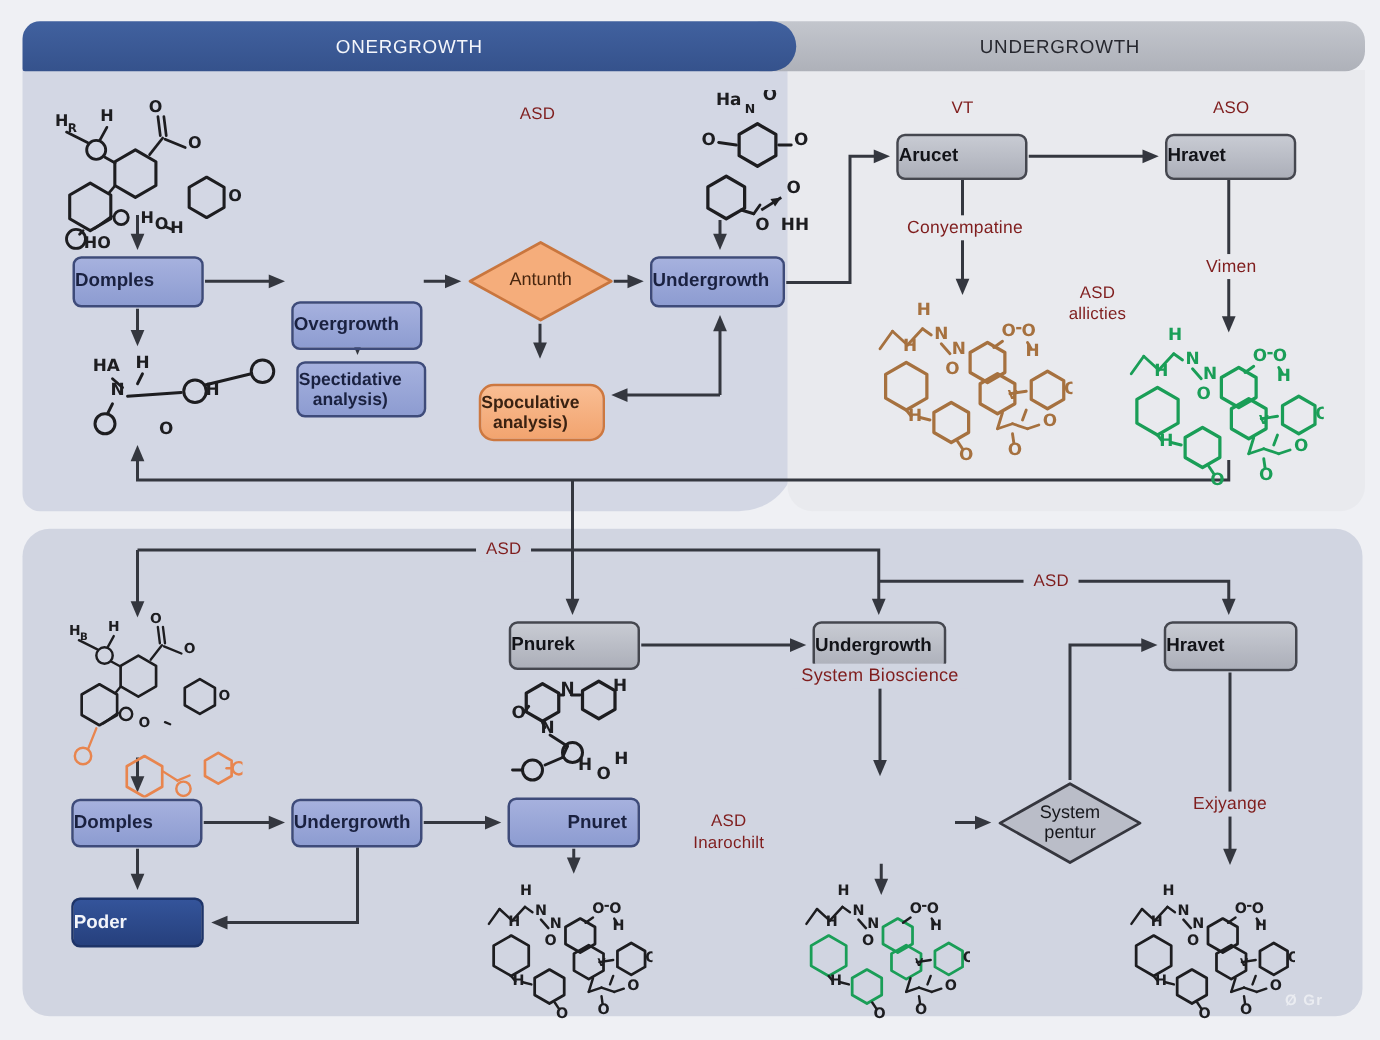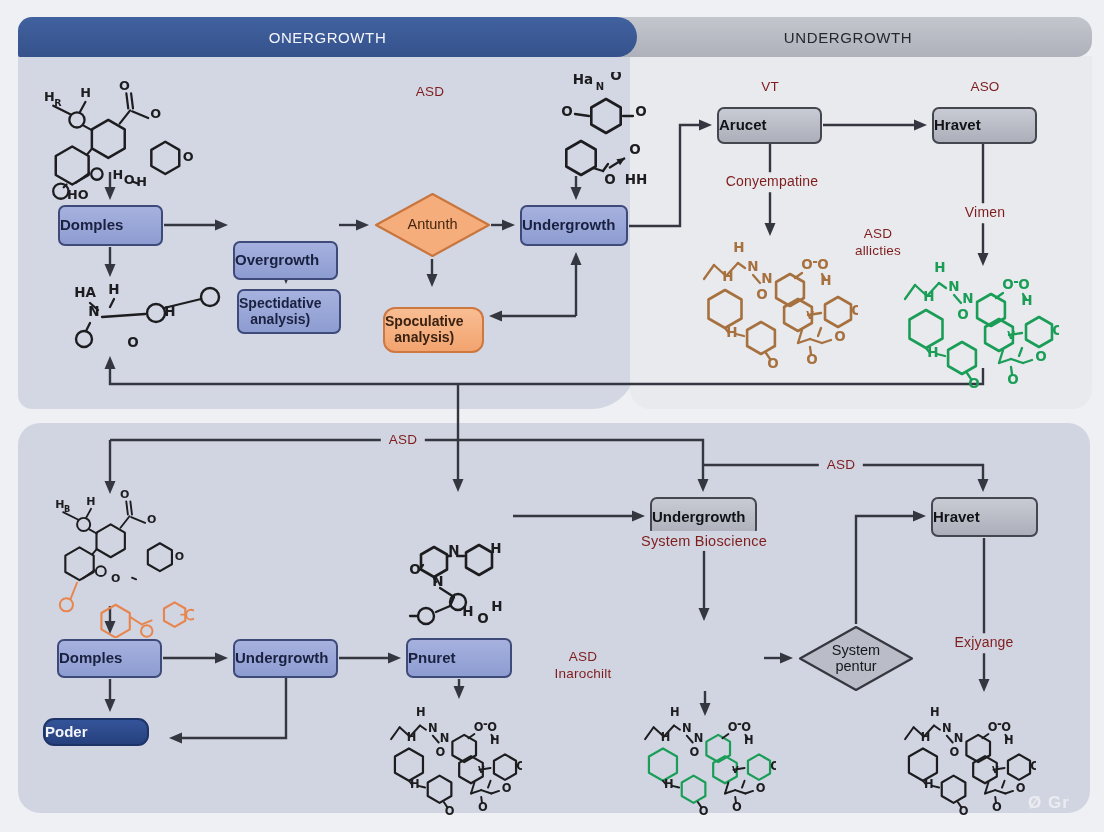--- a/index.html
+++ b/index.html
@@ -21,21 +21,21 @@
   .v-blue.small{font-size:14px;}
   .diamond{position:absolute;display:flex;align-items:center;justify-content:center;text-align:center;z-index:4;}
   .diamond span{position:relative;z-index:2;white-space:pre-line;line-height:1.1;font-size:14.5px;}
   .diamond svg{position:absolute;left:0;top:0;z-index:1;}
   .d-orange span{color:#47260f;text-align:center;}
   .d-gray span{color:#16171c;}
   .lbl{position:absolute;transform:translate(-50%,-50%);white-space:pre-line;text-align:center;
        color:#7f1d1d;font-size:13.5px;line-height:1.25;z-index:5;letter-spacing:.2px;}
   .chem{position:absolute;z-index:3;}
   #edges{position:absolute;left:0;top:0;z-index:2;}
-  #watermark{position:absolute;left:1028px;top:793px;font-size:17px;font-weight:700;
+  #watermark{position:absolute;left:1028px;top:793px;font-size:12px;font-weight:700;
        color:rgba(255,255,255,.55);z-index:7;letter-spacing:1px;}
 </style>
 </head>
 <body>
 
 <div id="stage">
   <div id="hdr-left" class="hdr">
     <span>ONERGROWTH</span>
   </div>
   <div id="hdr-right" class="hdr">
@@ -442,43 +442,46 @@
         <polygon points="58.5,2 115,33 58.5,64 2,33" fill="#f5ad7b" stroke="#c9763e" stroke-width="2.2" stroke-linejoin="round"></polygon>
       </svg>
       <span>Antunth</span>
     </div>
     <div class="box v-gray" style="left: 717px; top: 107px; width: 105px; height: 37px;">
       <span>Arucet</span>
     </div>
     <div class="box v-gray" style="left: 932px; top: 107px; width: 105px; height: 37px;">
       <span>Hravet</span>
     </div>
+    <div class="box v-gray" style="left: 407px; top: 497px; width: 105px; height: 39px;">
+      <span>Pnurek</span>
+    </div>
     <div class="box v-gray" style="left: 650px; top: 497px; width: 107px; height: 40px;">
       <span>Undergrowth</span>
     </div>
     <div class="box v-gray" style="left: 931px; top: 497px; width: 107px; height: 40px;">
       <span>Hravet</span>
     </div>
     <div class="diamond d-gray" style="left: 798px; top: 625px; width: 116px; height: 67px;">
       <svg width="116" height="67">
         <polygon points="58,2 114,33.5 58,65 2,33.5" fill="#babdc8" stroke="#35363e" stroke-width="2.2" stroke-linejoin="round"></polygon>
       </svg>
       <span>System
 pentur</span>
     </div>
     <div class="box v-blue" style="left: 57px; top: 639px; width: 105px; height: 39px;">
       <span>Domples</span>
     </div>
     <div class="box v-blue" style="left: 233px; top: 639px; width: 105px; height: 39px;">
       <span>Undergrowth</span>
     </div>
-    <div class="box v-blue" style="left: 406px; top: 638px; width: 106px; height: 40px;">
+    <div class="box v-blue" style="left: 406px; top: 638px; width: 106px; height: 40px; padding-left: 46px;">
       <span>Pnuret</span>
     </div>
-    <div class="box v-navy" style="left: 43px; top: 718px; width: 106px; height: 28px; border-radius: 11px;">
+    <div class="box v-navy" style="left: 57px; top: 718px; width: 106px; height: 40px;">
       <span>Poder</span>
     </div>
     <div class="lbl" style="left: 430px; top: 92px;">ASD</div>
     <div class="lbl" style="left: 770px; top: 87px;">VT</div>
     <div class="lbl" style="left: 985px; top: 87px;">ASO</div>
     <div class="lbl" style="left: 772px; top: 182px; font-size: 14px; background: rgb(233, 234, 238); padding: 1px 8px;">Conyempatine</div>
     <div class="lbl" style="left: 985px; top: 213px; font-size: 14px; background: rgb(233, 234, 238); padding: 1px 8px;">Vimen</div>
     <div class="lbl" style="left: 878px; top: 243px;">ASD
 allicties</div>
     <div class="lbl" style="left: 403px; top: 440px; background: rgb(209, 213, 225); padding: 1px 8px;">ASD</div>

